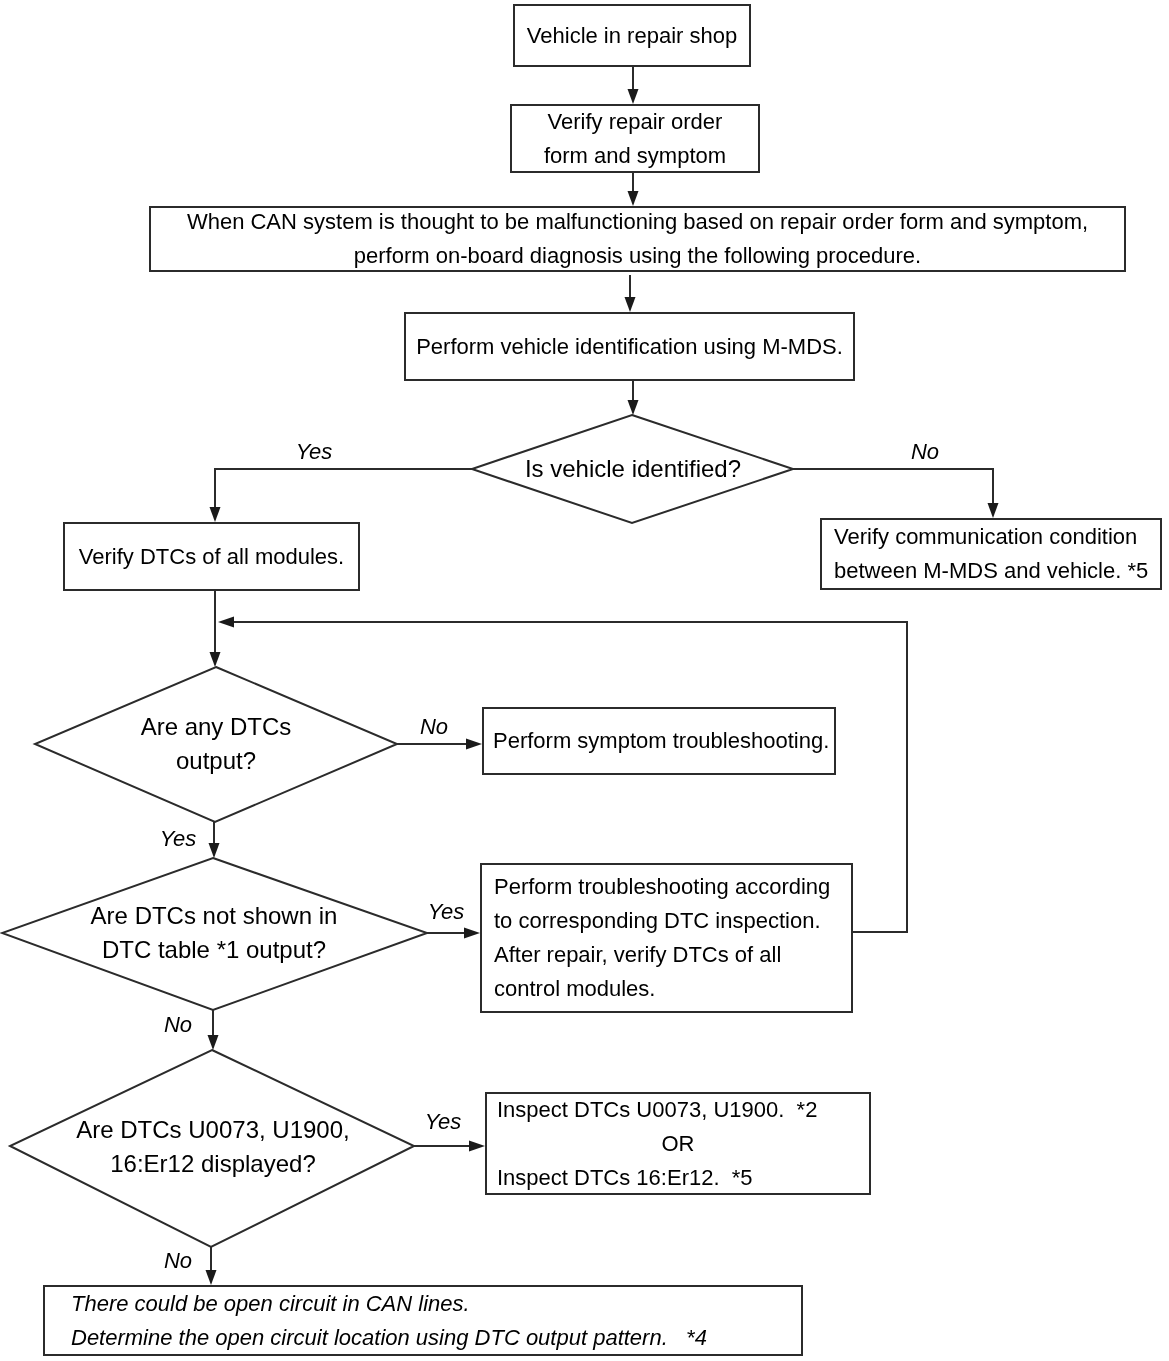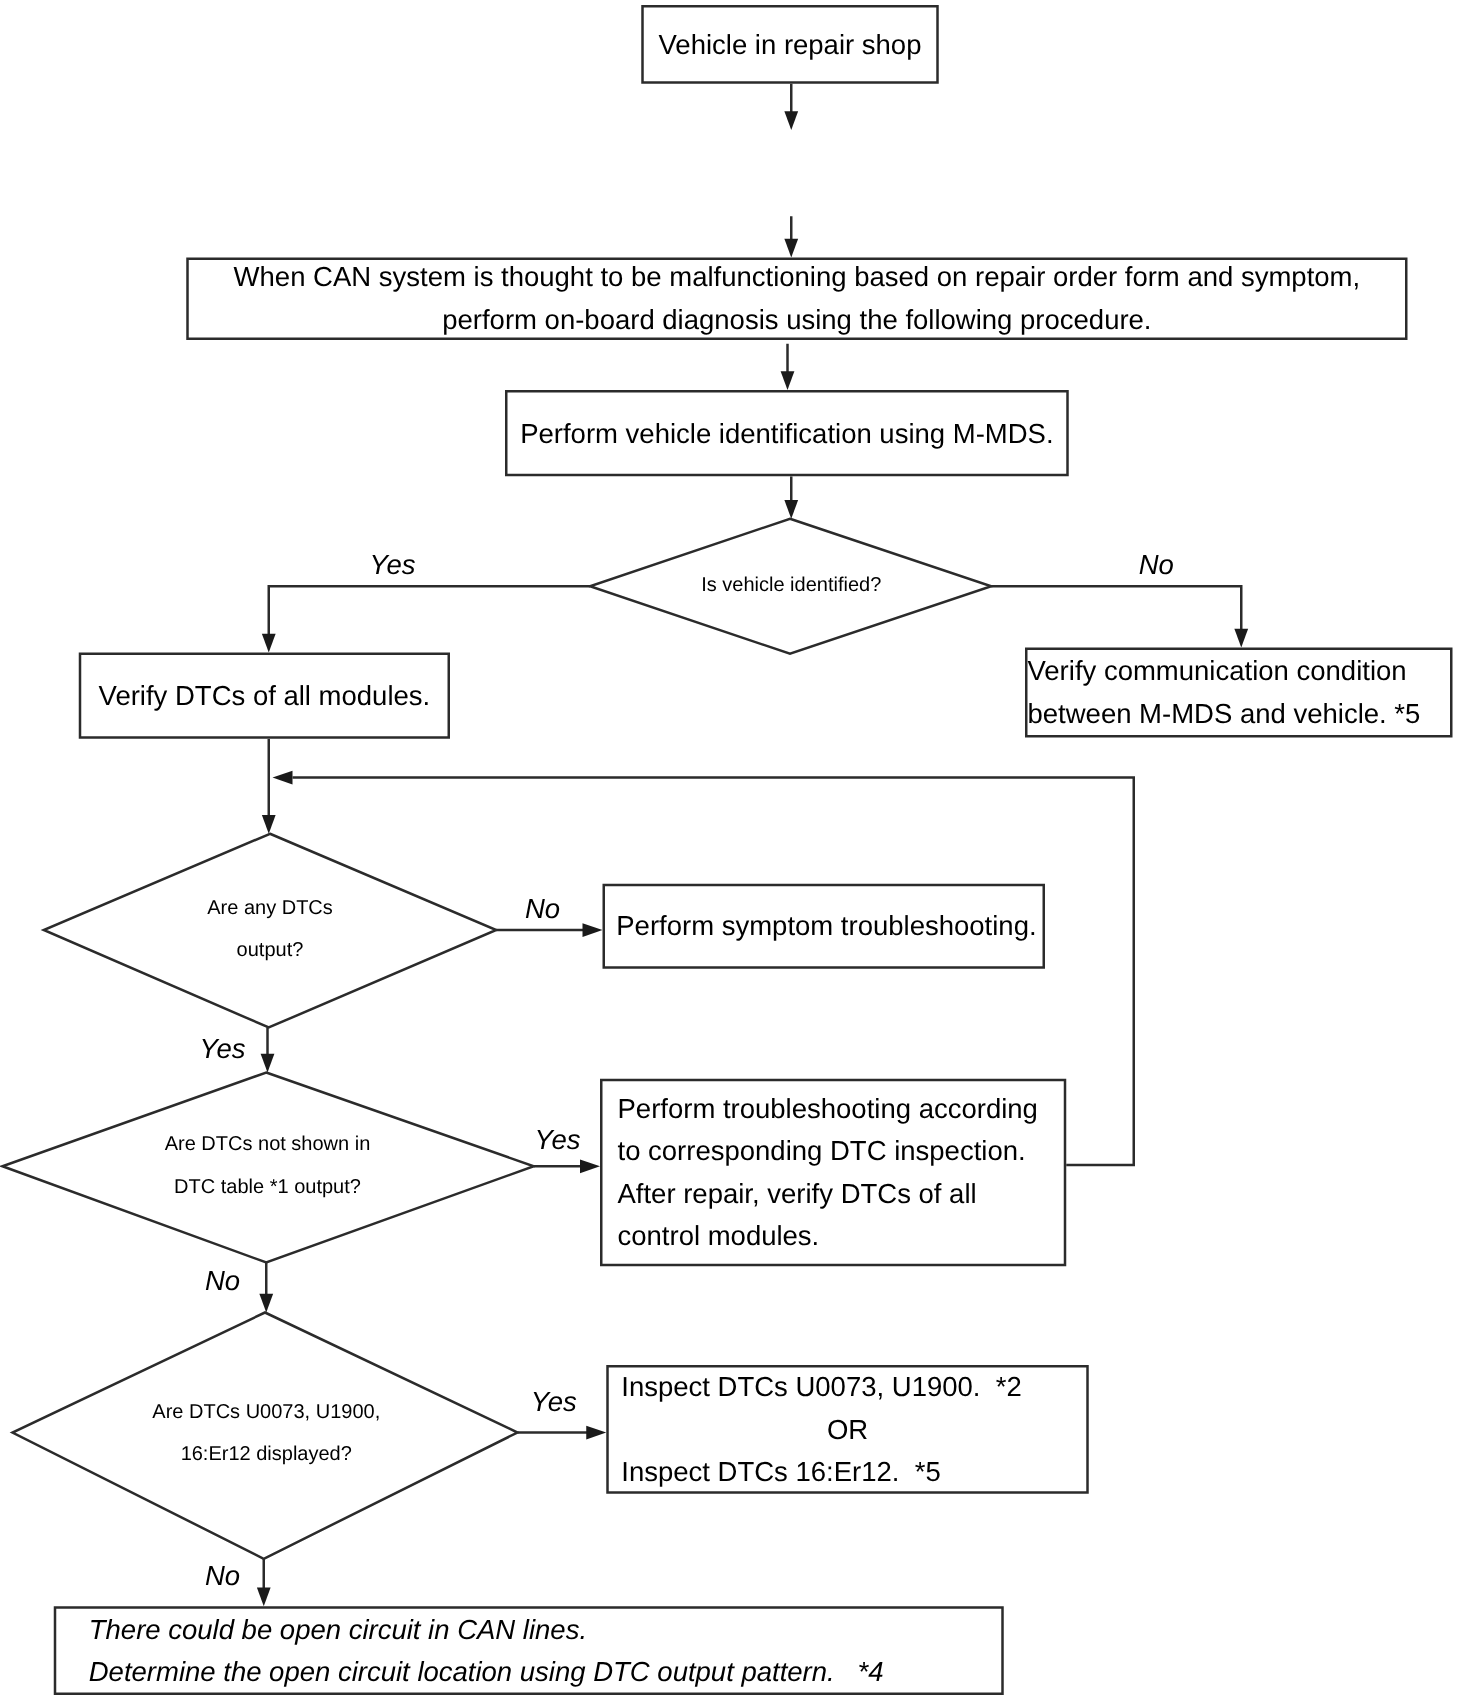--- a/index.html
+++ b/index.html
@@ -28,21 +28,21 @@
     justify-content: center;
     font-size: 22px;
     line-height: 34px;
     white-space: pre-wrap;
     z-index: 2;
   }
   .box.center { align-items: center; text-align: center; }
   .box.left   { align-items: flex-start; text-align: left; }
   .dtext {
     position: absolute;
-    font-size: 16px;
+    font-size: 24px;
     line-height: 34px;
     text-align: center;
     white-space: pre-wrap;
     z-index: 2;
   }
   .blabel {
     position: absolute;
     font-size: 22px;
     line-height: 26px;
     text-align: center;
@@ -107,35 +107,39 @@
     <polygon class="diamond" points="632,415 793,469 632,523 472,469"></polygon>
     <polygon class="diamond" points="216,667 397,744 215,822 35,744"></polygon>
     <polygon class="diamond" points="213,858 427,933 213,1010 2,933"></polygon>
     <polygon class="diamond" points="212,1050 414,1146 211,1247 10,1146"></polygon>
   </svg>
 
   <div class="box center" style="left:513px; top:4px; width:238px; height:63px;">
     <div>Vehicle in repair shop</div>
   </div>
 
+  <div class="box center" style="left:510px; top:104px; width:250px; height:69px;">
+    <div>Verify repair order
+form and symptom</div>
+  </div>
 
   <div class="box center" style="left:149px; top:206px; width:977px; height:66px;">
     <div>When CAN system is thought to be malfunctioning based on repair order form and symptom,
 perform on-board diagnosis using the following procedure.</div>
   </div>
 
   <div class="box center" style="left:404px; top:312px; width:451px; height:69px;">
     <div>Perform vehicle identification using M-MDS.</div>
   </div>
 
   <div class="box center" style="left:63px; top:522px; width:297px; height:69px;">
     <div>Verify DTCs of all modules.</div>
   </div>
 
-  <div class="box left" style="left:820px; top:518px; width:342px; height:72px; ">
+  <div class="box left" style="left:820px; top:518px; width:342px; height:72px; padding-left:12px;">
     <div>Verify communication condition
 between M-MDS and vehicle. *5</div>
   </div>
 
   <div class="box left" style="left:482px; top:707px; width:354px; height:68px; padding-left:9px;">
     <div>Perform symptom troubleshooting.</div>
   </div>
 
   <div class="box left" style="left:480px; top:863px; width:373px; height:150px; padding-left:12px;">
     <div>Perform troubleshooting according

